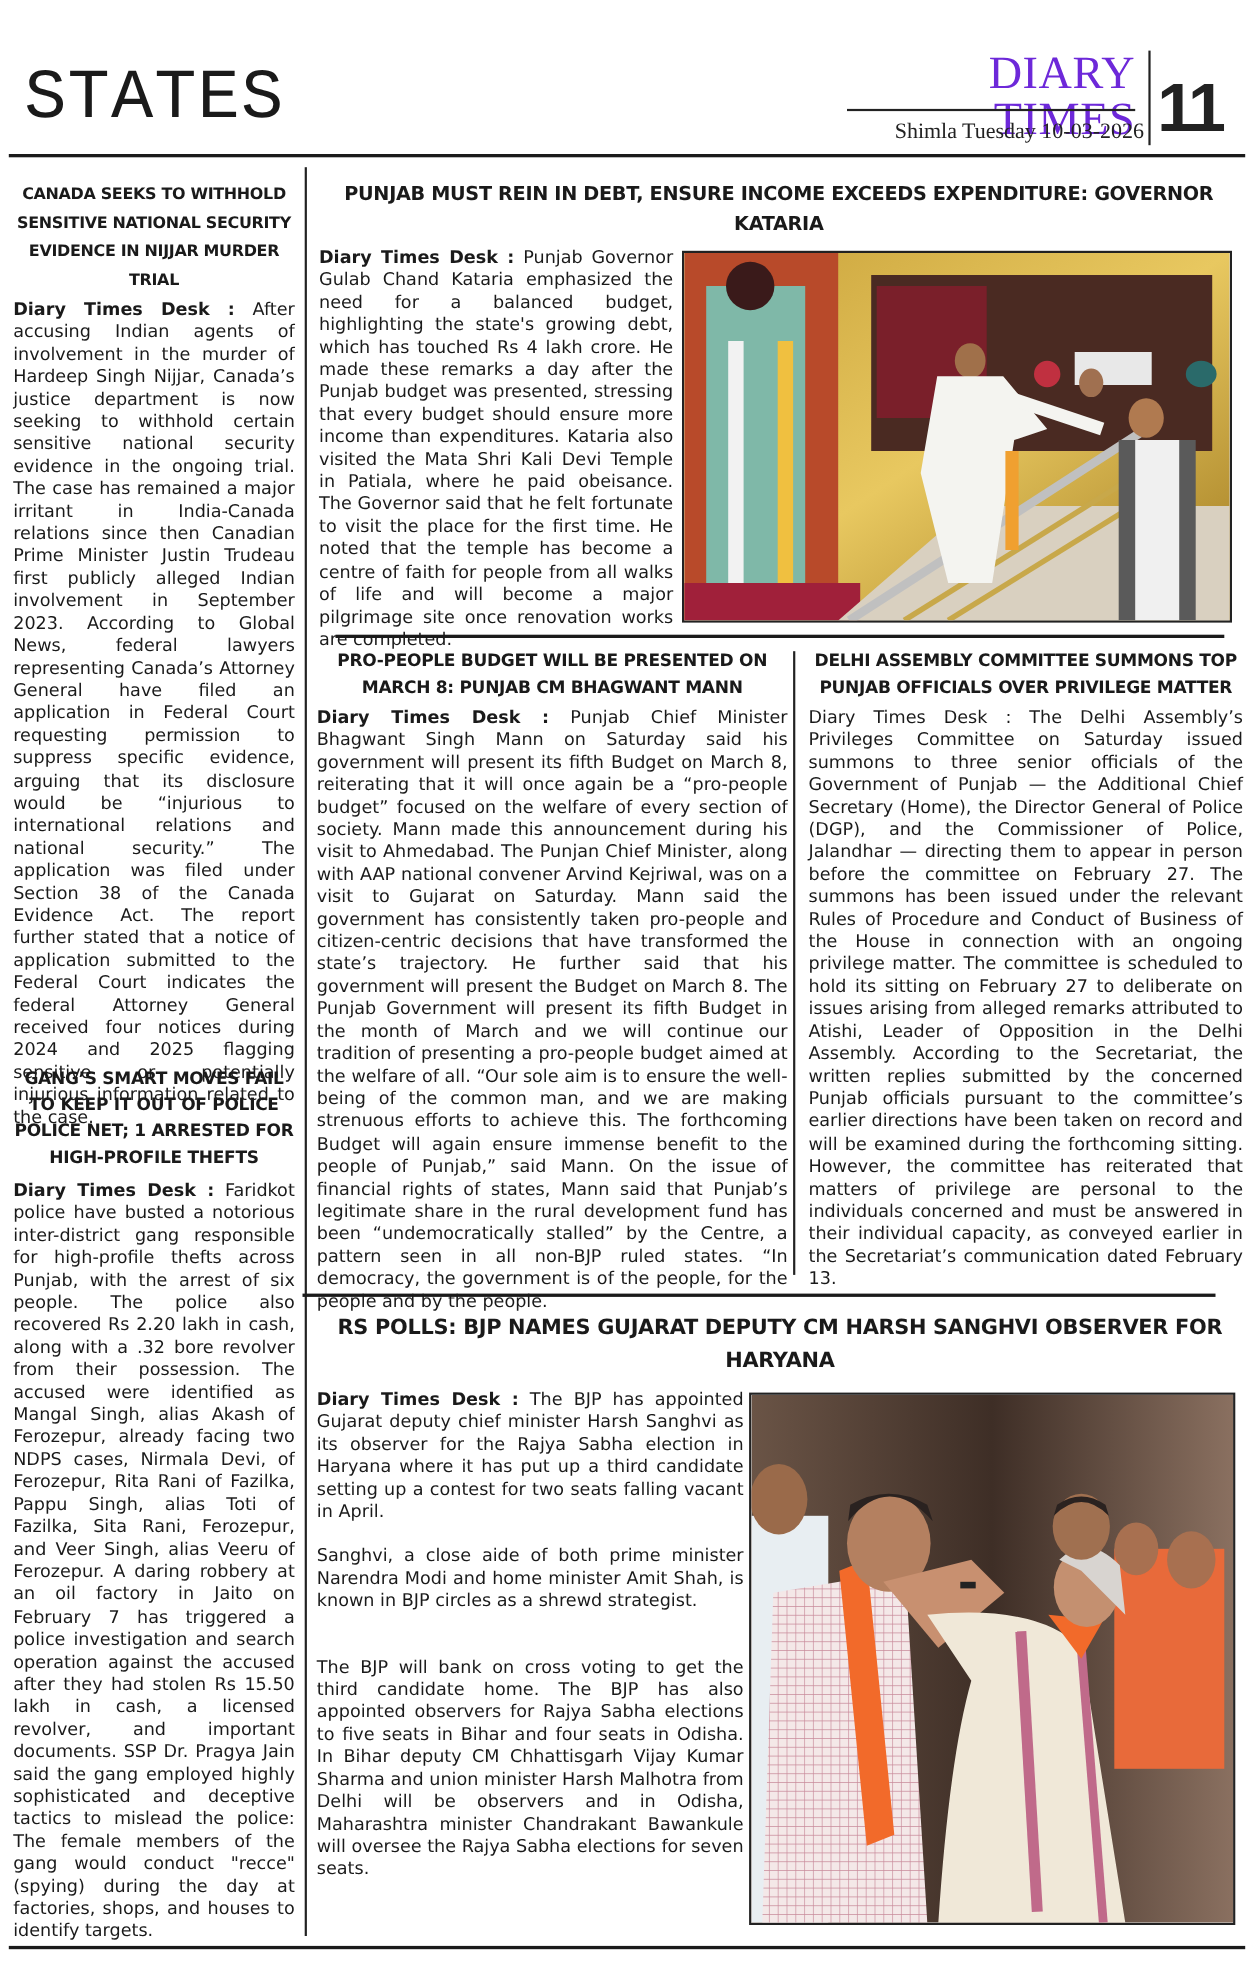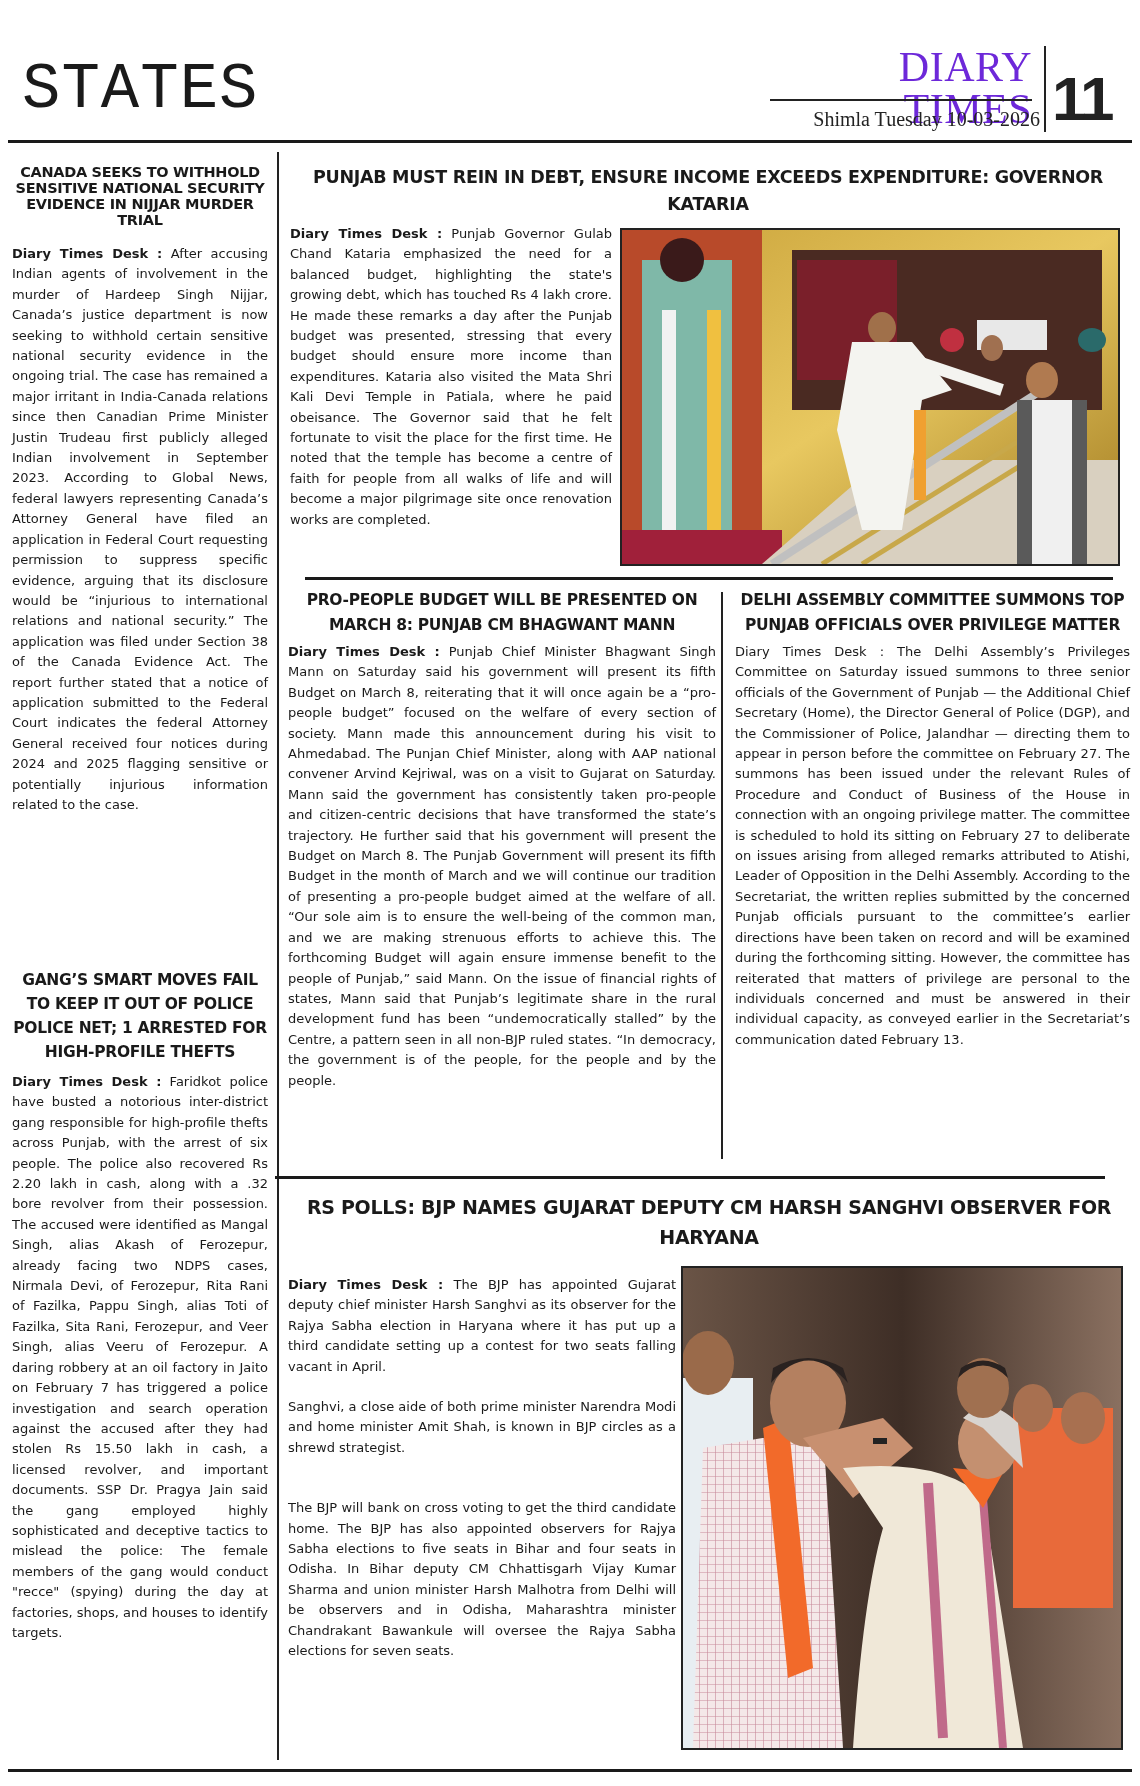--- a/index.html
+++ b/index.html
@@ -10,26 +10,26 @@
   .masthead-paper { position: absolute; left: 770px; top: 46px; width: 262px; text-align: right; font-family: "Liberation Serif", serif; font-size: 42px; line-height: 1; color: #6d28d9; letter-spacing: 0.5px; }
   .masthead-rule { position: absolute; left: 770px; top: 99px; width: 262px; height: 2px; background: #222; }
   .masthead-date { position: absolute; left: 740px; top: 108px; width: 300px; text-align: right; font-family: "Liberation Serif", serif; font-size: 20px; color: #222; }
   .masthead-vrule { position: absolute; left: 1044px; top: 46px; width: 2px; height: 86px; background: #222; }
   .masthead-page { position: absolute; left: 1052px; top: 68px; font-family: "Liberation Sans", sans-serif; font-weight: bold; font-size: 62px; line-height: 1; color: #222; letter-spacing: -3px; }
   .top-rule { position: absolute; left: 8px; top: 140px; width: 1124px; height: 3px; background: #1a1a1a; }
 
   .col-rule-v { position: absolute; width: 2px; background: #222; }
 
   .headline { font-family: "DejaVu Sans", sans-serif; font-weight: bold; text-align: center; color: #1a1a1a; letter-spacing: -0.3px; }
-  .body-text { font-family: "DejaVu Sans", sans-serif; font-size: 13px; line-height: 20.4px; text-align: justify; color: #1a1a1a; }
+  .body-text { font-family: "DejaVu Sans", sans-serif; font-size: 16px; line-height: 20.4px; text-align: justify; color: #1a1a1a; }
   .body-text b { font-weight: bold; }
   .para-gap { height: 20px; }
 
   .art-canada { position: absolute; left: 12px; top: 164px; width: 256px; }
-  .art-canada .headline { font-size: 14.5px; line-height: 16px; margin-bottom: 16px; }
+  .art-canada .headline { font-size: 14.5px; line-height: 26px; margin-bottom: 3px; }
 
   .art-gang { position: absolute; left: 12px; top: 968px; width: 256px; }
   .art-gang .headline { font-size: 15.5px; line-height: 24px; margin-bottom: 8px; }
 
   .art-punjab-debt { position: absolute; left: 288px; top: 164px; width: 840px; }
   .art-punjab-debt .headline { font-size: 17.5px; line-height: 27px; margin-bottom: 4px; padding-left: 0; }
   .art-punjab-debt .text-col { position: absolute; left: 2px; top: 60px; width: 322px; }
   .photo-temple { position: absolute; left: 620px; top: 228px; width: 500px; height: 338px; border: 2px solid #222; overflow: hidden; }
 
   .rule-mid { position: absolute; left: 305px; top: 577px; width: 808px; height: 3px; background: #1a1a1a; }
@@ -37,21 +37,21 @@
   .art-budget { position: absolute; left: 288px; top: 588px; width: 428px; }
   .art-budget .headline { font-size: 15.5px; line-height: 25px; margin-bottom: 4px; }
 
   .art-delhi { position: absolute; left: 735px; top: 588px; width: 395px; }
   .art-delhi .headline { font-size: 15.5px; line-height: 25px; margin-bottom: 4px; }
 
   .rule-rs { position: absolute; left: 275px; top: 1176px; width: 830px; height: 3px; background: #1a1a1a; }
 
   .art-rs { position: absolute; left: 288px; top: 1192px; width: 842px; }
   .art-rs .headline { font-size: 19px; line-height: 30px; margin-bottom: 8px; }
-  .art-rs .text-col { position: absolute; left: 0; top: 70px; width: 388px; margin-top: 13px; }
+  .art-rs .text-col { position: absolute; left: 0; top: 70px; width: 388px; }
   .photo-sanghvi { position: absolute; left: 681px; top: 1266px; width: 442px; height: 484px; border: 2px solid #222; overflow: hidden; }
 
   .bottom-rule { position: absolute; left: 8px; top: 1769px; width: 1124px; height: 3px; background: #1a1a1a; }
   svg { display: block; }
 </style>
 </head>
 <body>
 
 <div class="masthead-section">STATES</div>
 <div class="masthead-paper">DIARY TIMES</div>

